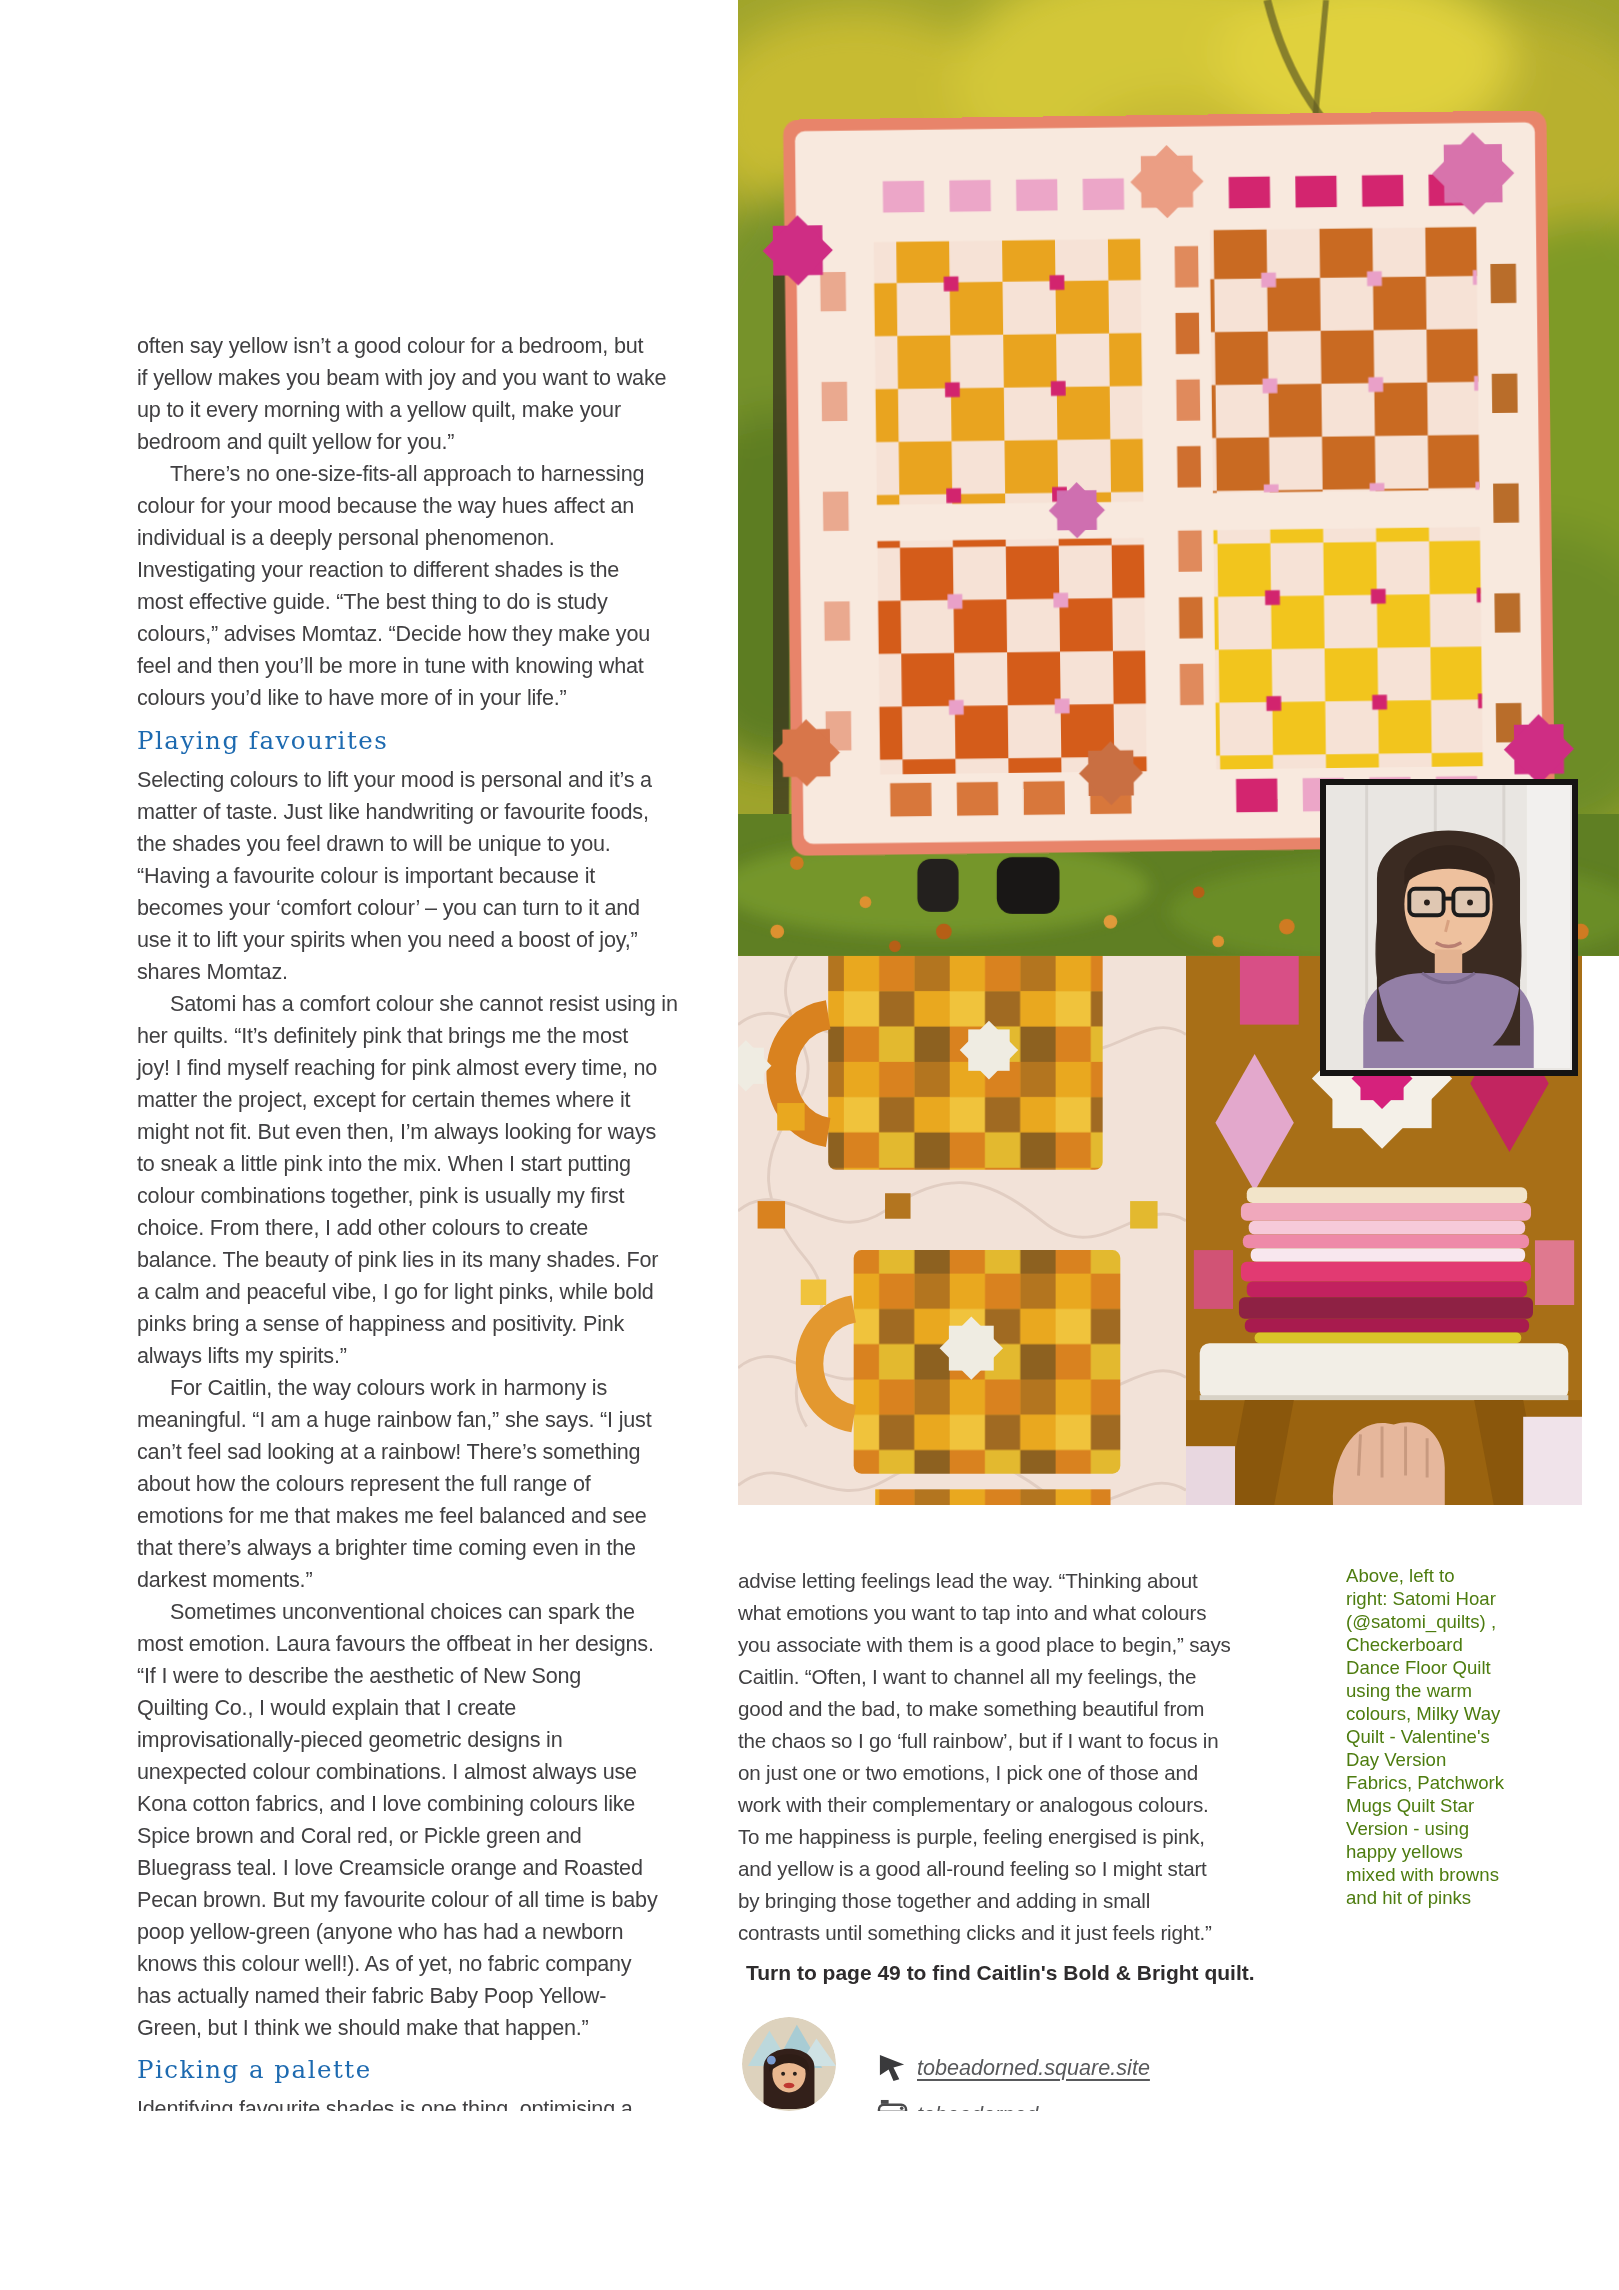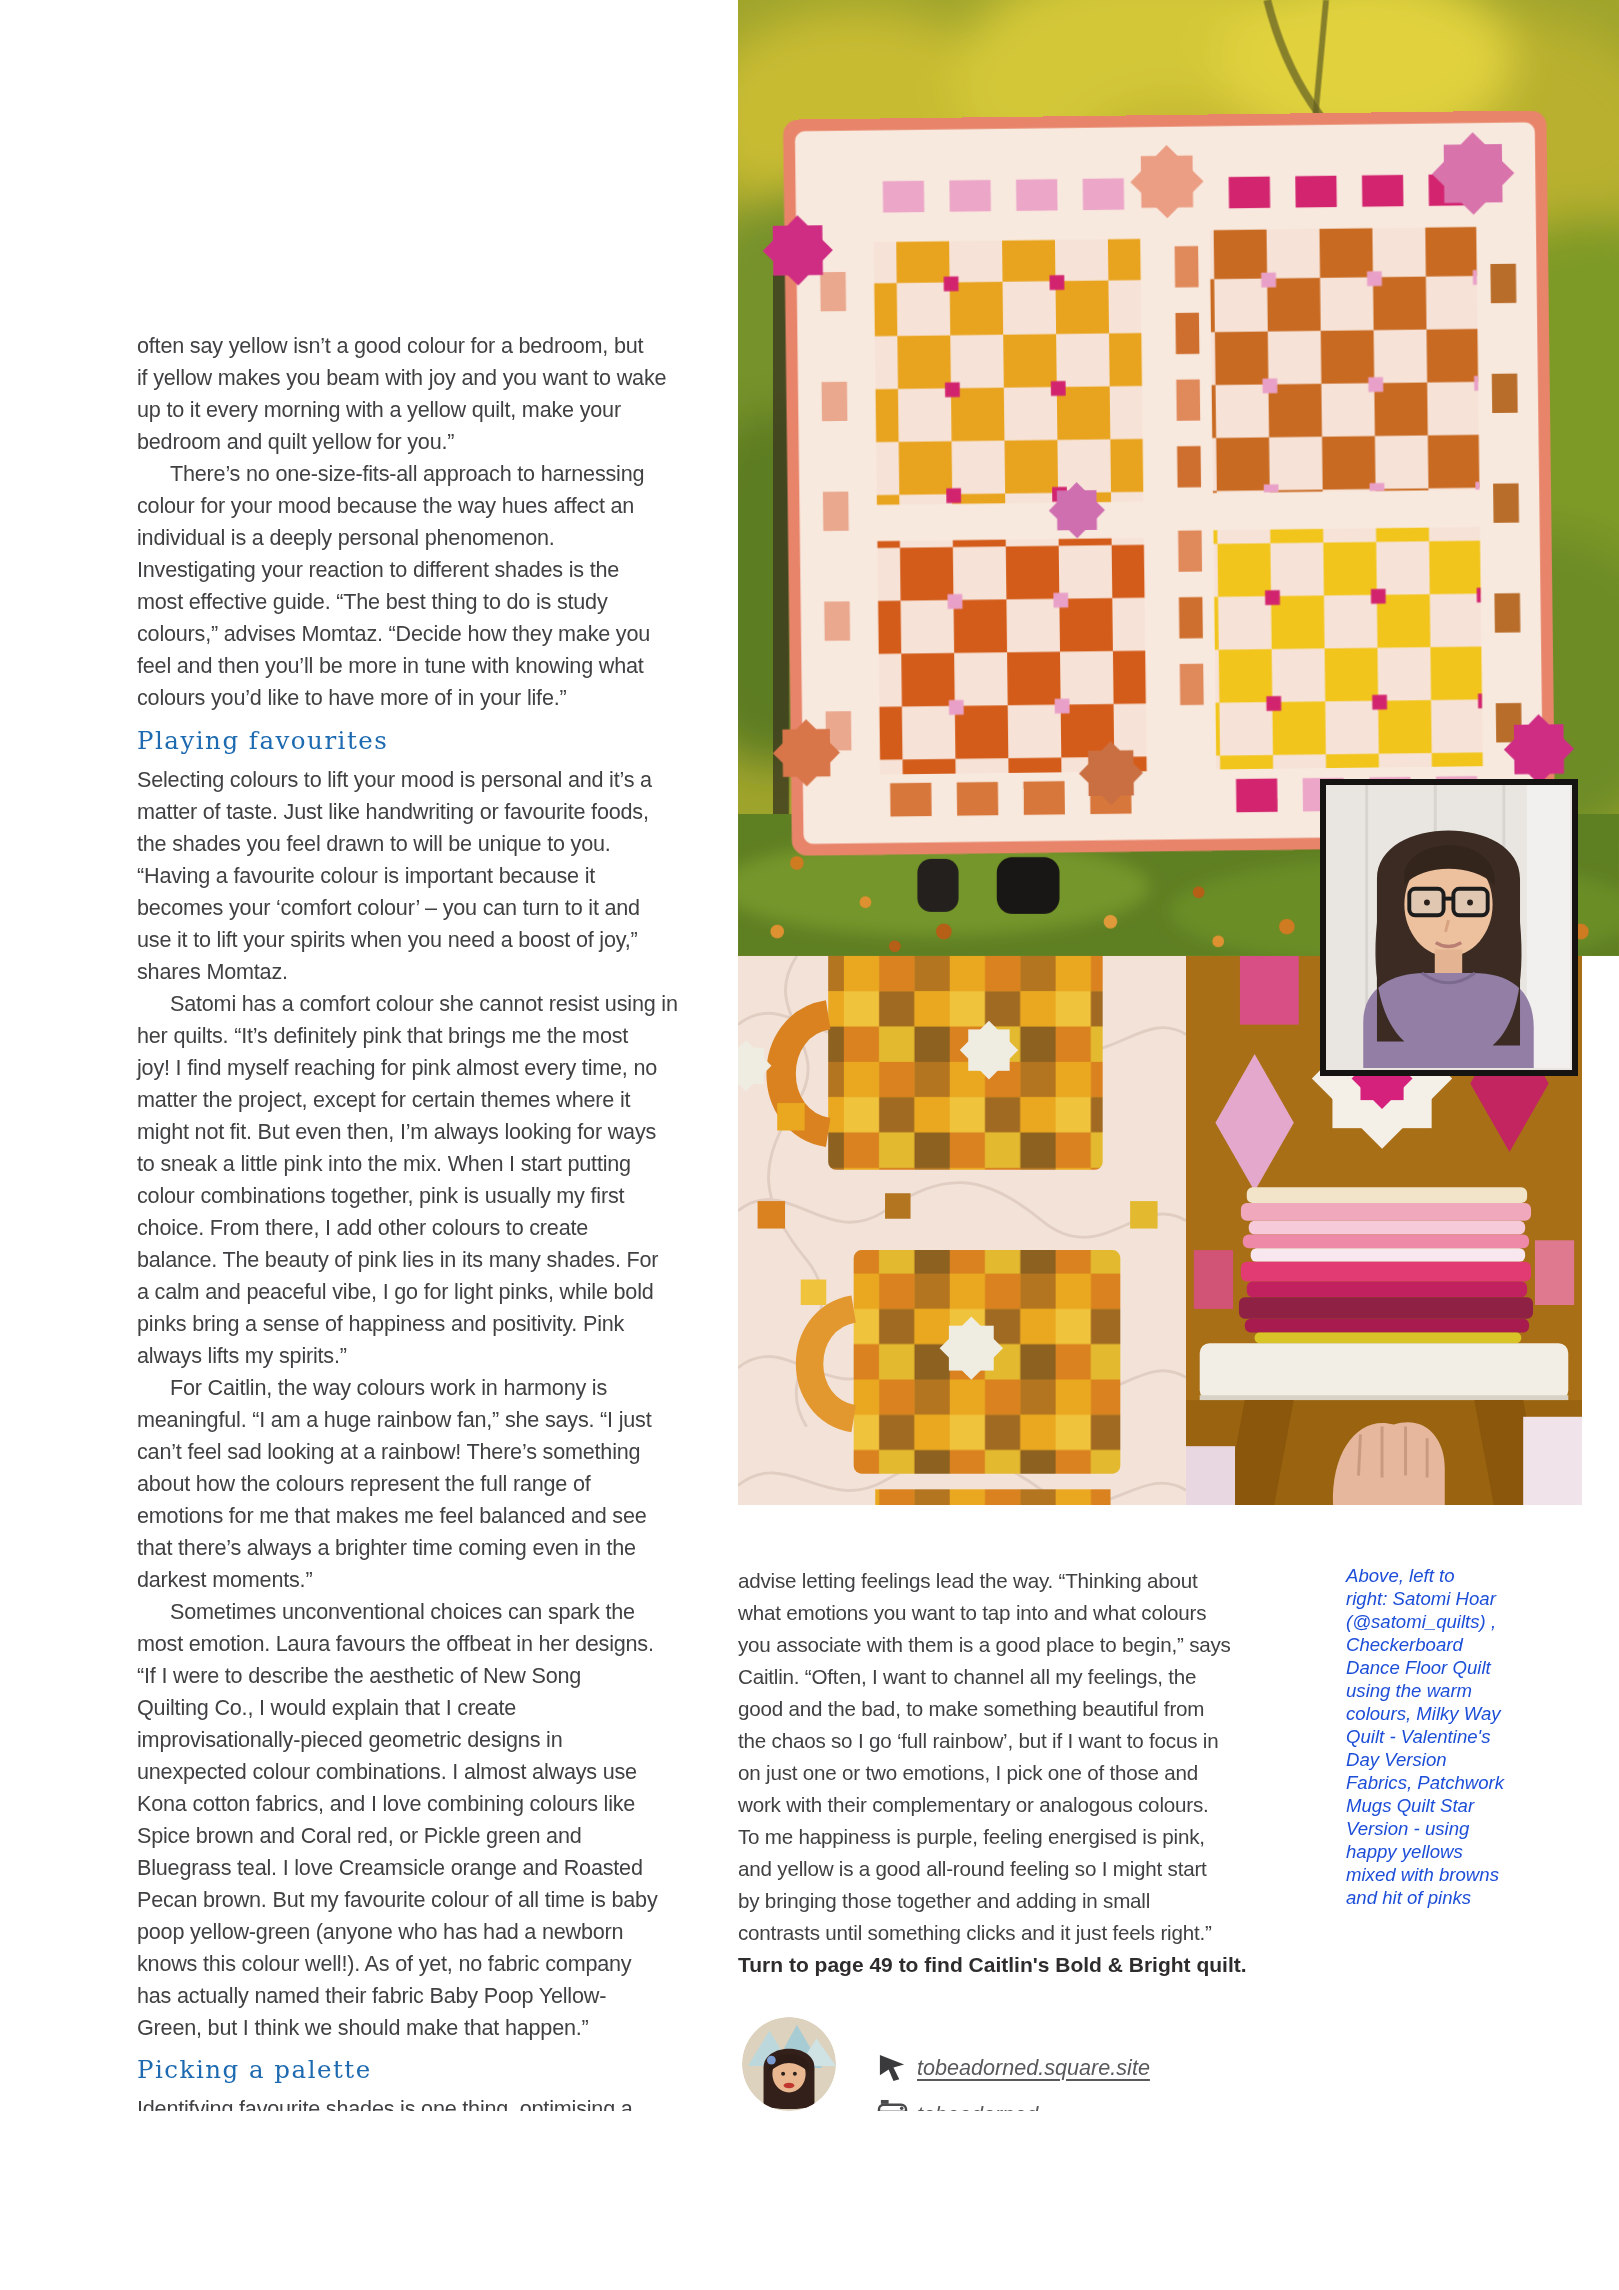--- a/index.html
+++ b/index.html
@@ -2,27 +2,27 @@
 <html><head>
 <meta charset="utf-8">
 <style>
   html,body{margin:0;padding:0;background:#ffffff;}
   .page{position:relative;width:1619px;height:2111px;background:#fff;
         font-family:"Liberation Sans",sans-serif;overflow:hidden;}
   .bodytext{font-size:21.6px;line-height:32px;color:#414042;white-space:pre-line;
             margin:0;letter-spacing:-0.2px;}
   .bodytext.indent{text-indent:33px;}
   .midtext{font-size:20.6px;}
-  .cta{font-weight:bold;color:#2e2c2d;white-space:pre-line;font-size:21px;line-height:32px;margin:0;}
+  .cta{font-weight:bold;color:#2e2c2d;white-space:pre-line;font-size:21px;line-height:32px;margin:8px;}
   .heading{font-family:"DejaVu Serif",serif;font-weight:normal;font-size:24.5px;line-height:35px;
            letter-spacing:1.5px;color:#1d6ab0;margin:8.8px 0 5.9px 0;white-space:nowrap;}
   .col-left{position:absolute;left:137px;top:330px;width:627px;}
   .col-mid{position:absolute;left:738px;top:1565px;width:608px;}
   .caption{position:absolute;left:1346px;top:1564px;width:196px;font-size:18.6px;
-           line-height:23px;color:#1d4ed8;white-space:pre-line;font-style:italic;}
+           line-height:23px;color:#4d7c0f;white-space:pre-line;}
   .photo{position:absolute;overflow:hidden;}
   .photo-top{left:738px;top:0;width:881px;height:956px;}
   .photo-bl{left:738px;top:956px;width:448px;height:549px;}
   .photo-br{left:1186px;top:956px;width:396px;height:549px;}
   .portrait{left:1320px;top:779px;width:258px;height:297px;border:6.9px solid #161413;
             box-sizing:border-box;background:#e9e6e2;}
   .social{position:absolute;left:742px;top:2017px;width:549px;height:157px;}
   .avatar{position:absolute;left:0;top:0;width:94px;height:94px;border-radius:50%;overflow:hidden;}
   .linkrow{position:absolute;left:135px;height:35px;display:flex;align-items:center;gap:9px;}
   .linkrow.r1{top:33px;}.linkrow.r2{top:80px;}

